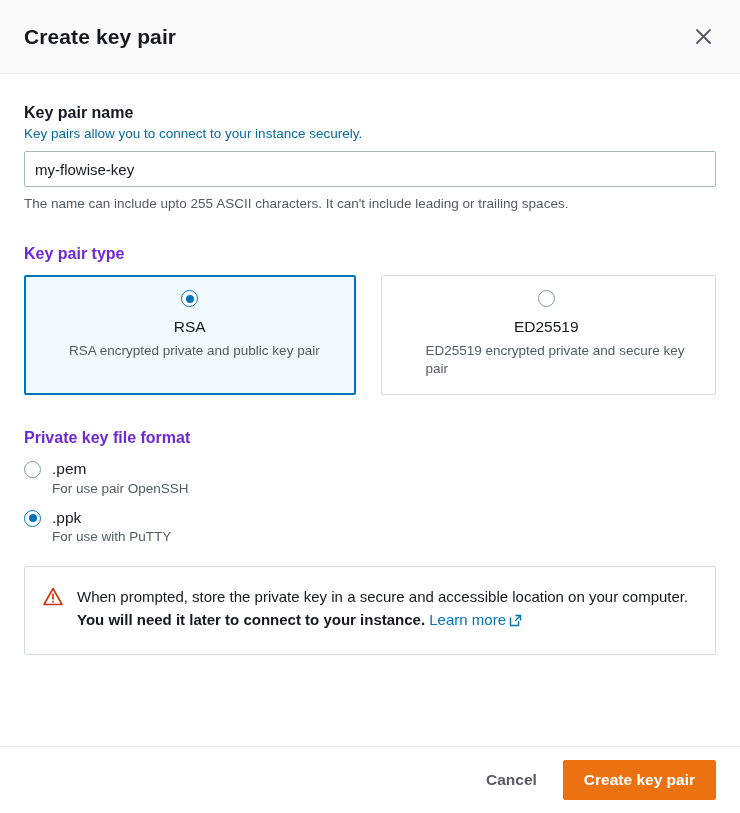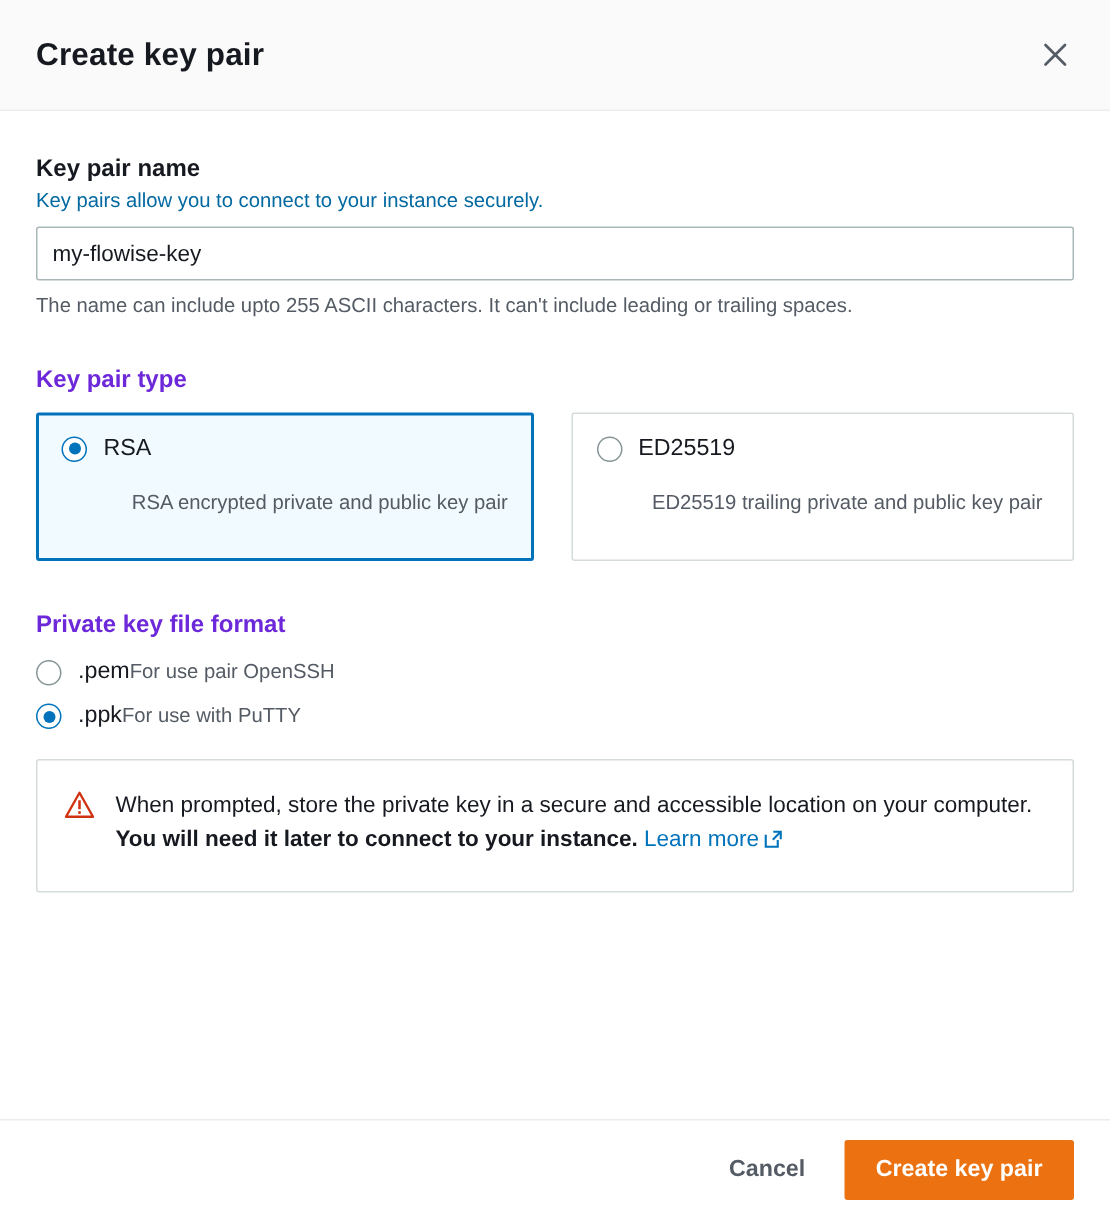--- a/index.html
+++ b/index.html
@@ -112,31 +112,31 @@
   }
   .tile.selected {
     border: 2px solid #0073bb;
     background: #f1faff;
     padding: 13px 15px 15px 15px;
   }
   .tile-head {
     display: flex;
     align-items: center;
     gap: 11px;
+    flex-direction: column;
   }
   .tile-name {
     font-size: 15.5px;
     color: #16191f;
   }
   .tile-desc {
     font-size: 13.5px;
     color: #545b64;
     line-height: 1.35;
-    margin: 18px 0 0 28px;
-    text-align: right;
+    margin: 6px 0 0 28px;
   }
 
   
   .radio {
     width: 17px;
     height: 17px;
     border-radius: 50%;
     border: 1.5px solid #879596;
     background: #ffffff;
     flex: 0 0 17px;
@@ -161,21 +161,21 @@
 
   .radio-list { margin-top: 2px; }
   .radio-item {
     display: flex;
     align-items: flex-start;
     gap: 11px;
     margin-bottom: 4px;
     cursor: pointer;
   }
   .radio-item .radio { margin-top: 2px; }
-  .radio-texts { display: flex; flex-direction: row; }
+  .radio-texts { display: flex; flex-direction: column; }
   .radio-label {
     font-size: 15.5px;
     color: #16191f;
     line-height: 1.25;
   }
   .radio-sub {
     font-size: 13.5px;
     color: #545b64;
     margin-top: 2px;
     margin-bottom: 8px;
@@ -275,21 +275,21 @@
             <span class="tile-name">RSA</span>
           </div>
           <div class="tile-desc">RSA encrypted private and public key pair</div>
         </div>
 
         <div class="tile">
           <div class="tile-head">
             <span class="radio"></span>
             <span class="tile-name">ED25519</span>
           </div>
-          <div class="tile-desc">ED25519 trailing private and public key pair</div>
+          <div class="tile-desc">ED25519 encrypted private and secure key pair</div>
         </div>
 
       </div>
     </div>
 
     <div class="section">
       <div class="section-title">Private key file format</div>
       <div class="radio-list">
 
         <div class="radio-item">

